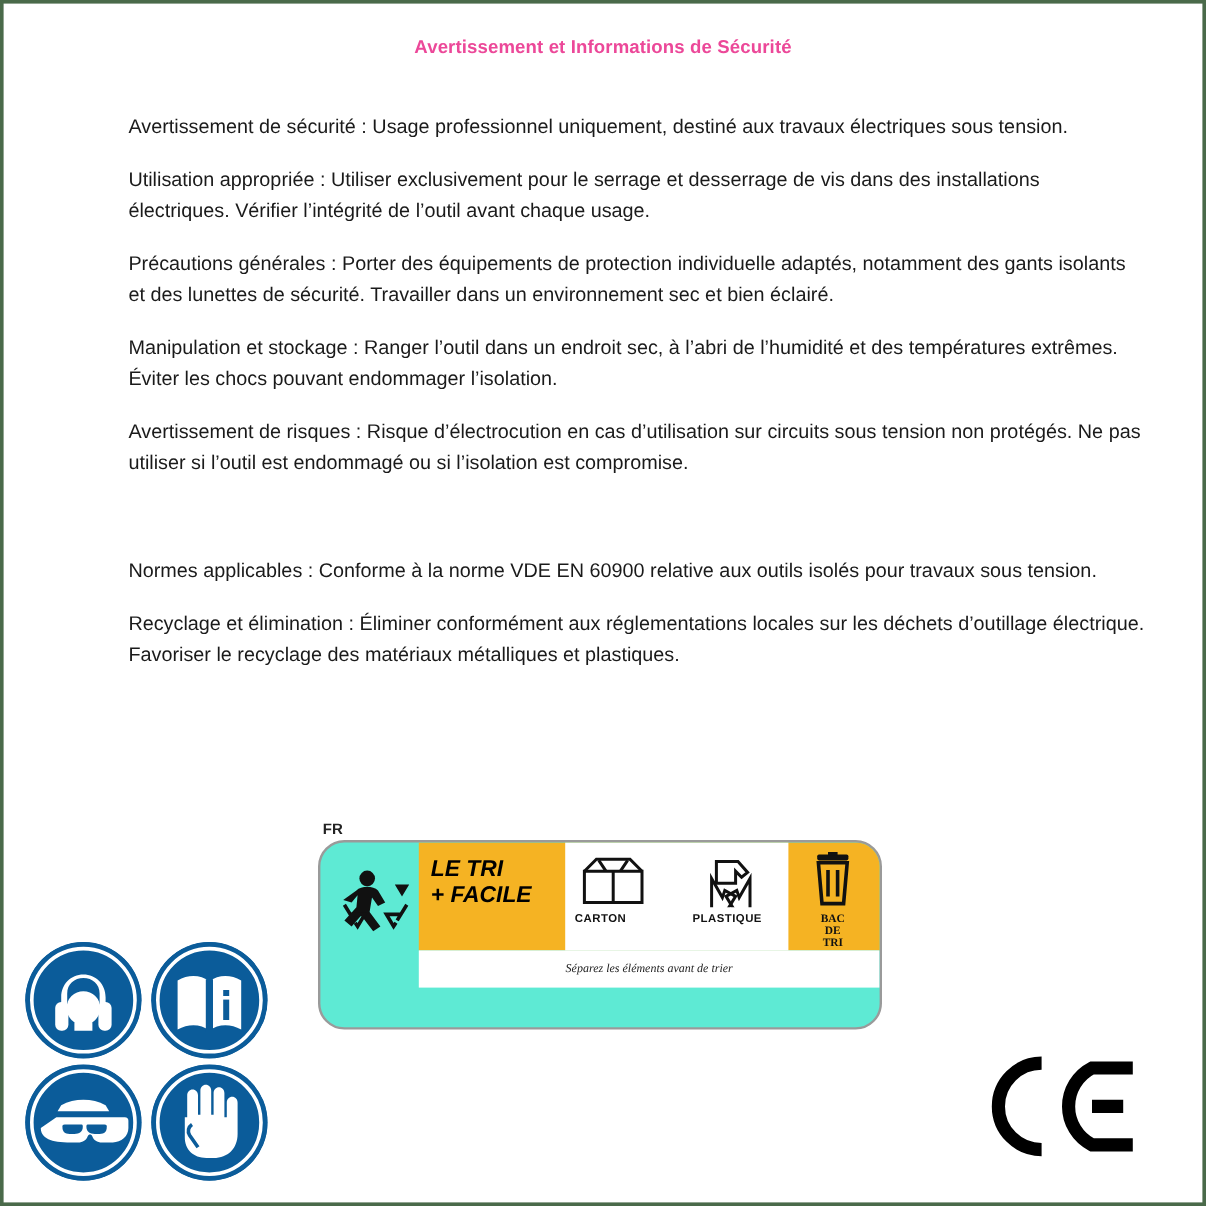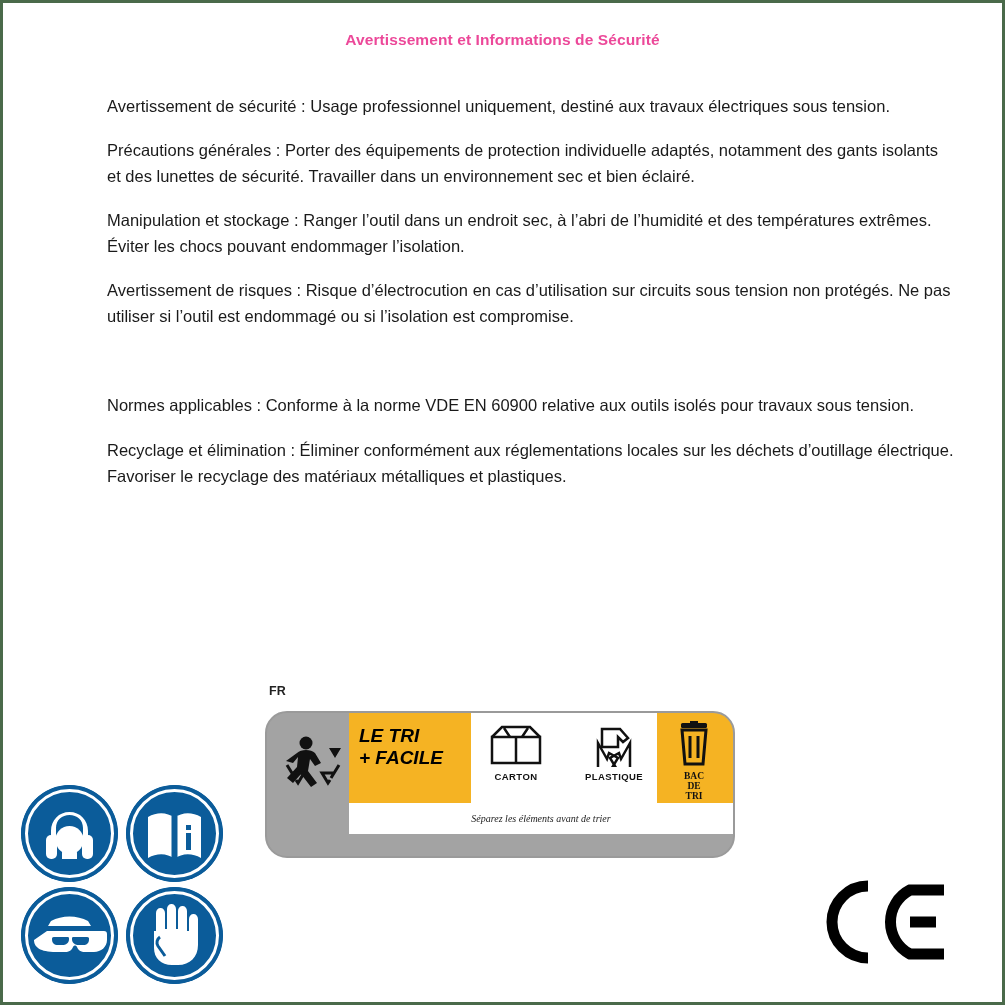--- a/index.html
+++ b/index.html
@@ -84,23 +84,22 @@
     left: 4px;
     font-size: 12.5px;
     font-weight: bold;
     color: #222;
   }
   .triman-box {
     position: absolute;
     inset: 0;
     border: 2px solid #9a9a9a;
     border-radius: 22px;
-    background: #a3a3a3;
+    background: #5eead4;
     overflow: hidden;
-    margin-top: 11px;
   }
   .triman-yellow {
     position: absolute;
     left: 82px;
     top: 0;
     width: 388px;
     height: 90px;
     background: #f5b323;
   }
   .triman-yellow::after {
@@ -122,21 +121,20 @@
     position: absolute;
     left: 204px;
     top: 0;
     width: 186px;
     height: 90px;
     background: #ffffff;
   }
   .mat {
     position: absolute;
     top: 10px;
-    text-align: center;
     width: 74px;
   }
   .mat .icon { height: 46px; }
   .mat .cap {
     font-size: 9.5px;
     font-weight: bold;
     letter-spacing: 0.4px;
     color: #111;
     margin-top: 2px;
   }
@@ -195,20 +193,21 @@
 </style>
 </head>
 <body>
 
 <div class="page">
 
   <div class="doc-title">Avertissement et Informations de Sécurité</div>
 
   <div class="body-text">
     <p class="para">Avertissement de sécurité : Usage professionnel uniquement, destiné aux travaux électriques sous tension.</p>
+    <p class="para">Utilisation appropriée : Utiliser exclusivement pour le serrage et desserrage de vis dans des installations électriques. Vérifier l’intégrité de l’outil avant chaque usage.</p>
     <p class="para">Précautions générales : Porter des équipements de protection individuelle adaptés, notamment des gants isolants et des lunettes de sécurité. Travailler dans un environnement sec et bien éclairé.</p>
     <p class="para">Manipulation et stockage : Ranger l’outil dans un endroit sec, à l’abri de l’humidité et des températures extrêmes. Éviter les chocs pouvant endommager l’isolation.</p>
     <p class="para spaced-after">Avertissement de risques : Risque d’électrocution en cas d’utilisation sur circuits sous tension non protégés. Ne pas utiliser si l’outil est endommagé ou si l’isolation est compromise.</p>
     <p class="para">Normes applicables : Conforme à la norme VDE EN 60900 relative aux outils isolés pour travaux sous tension.</p>
     <p class="para">Recyclage et élimination : Éliminer conformément aux réglementations locales sur les déchets d’outillage électrique. Favoriser le recyclage des matériaux métalliques et plastiques.</p>
   </div>
 
   <div class="lower">
 
     <div class="pictos">

